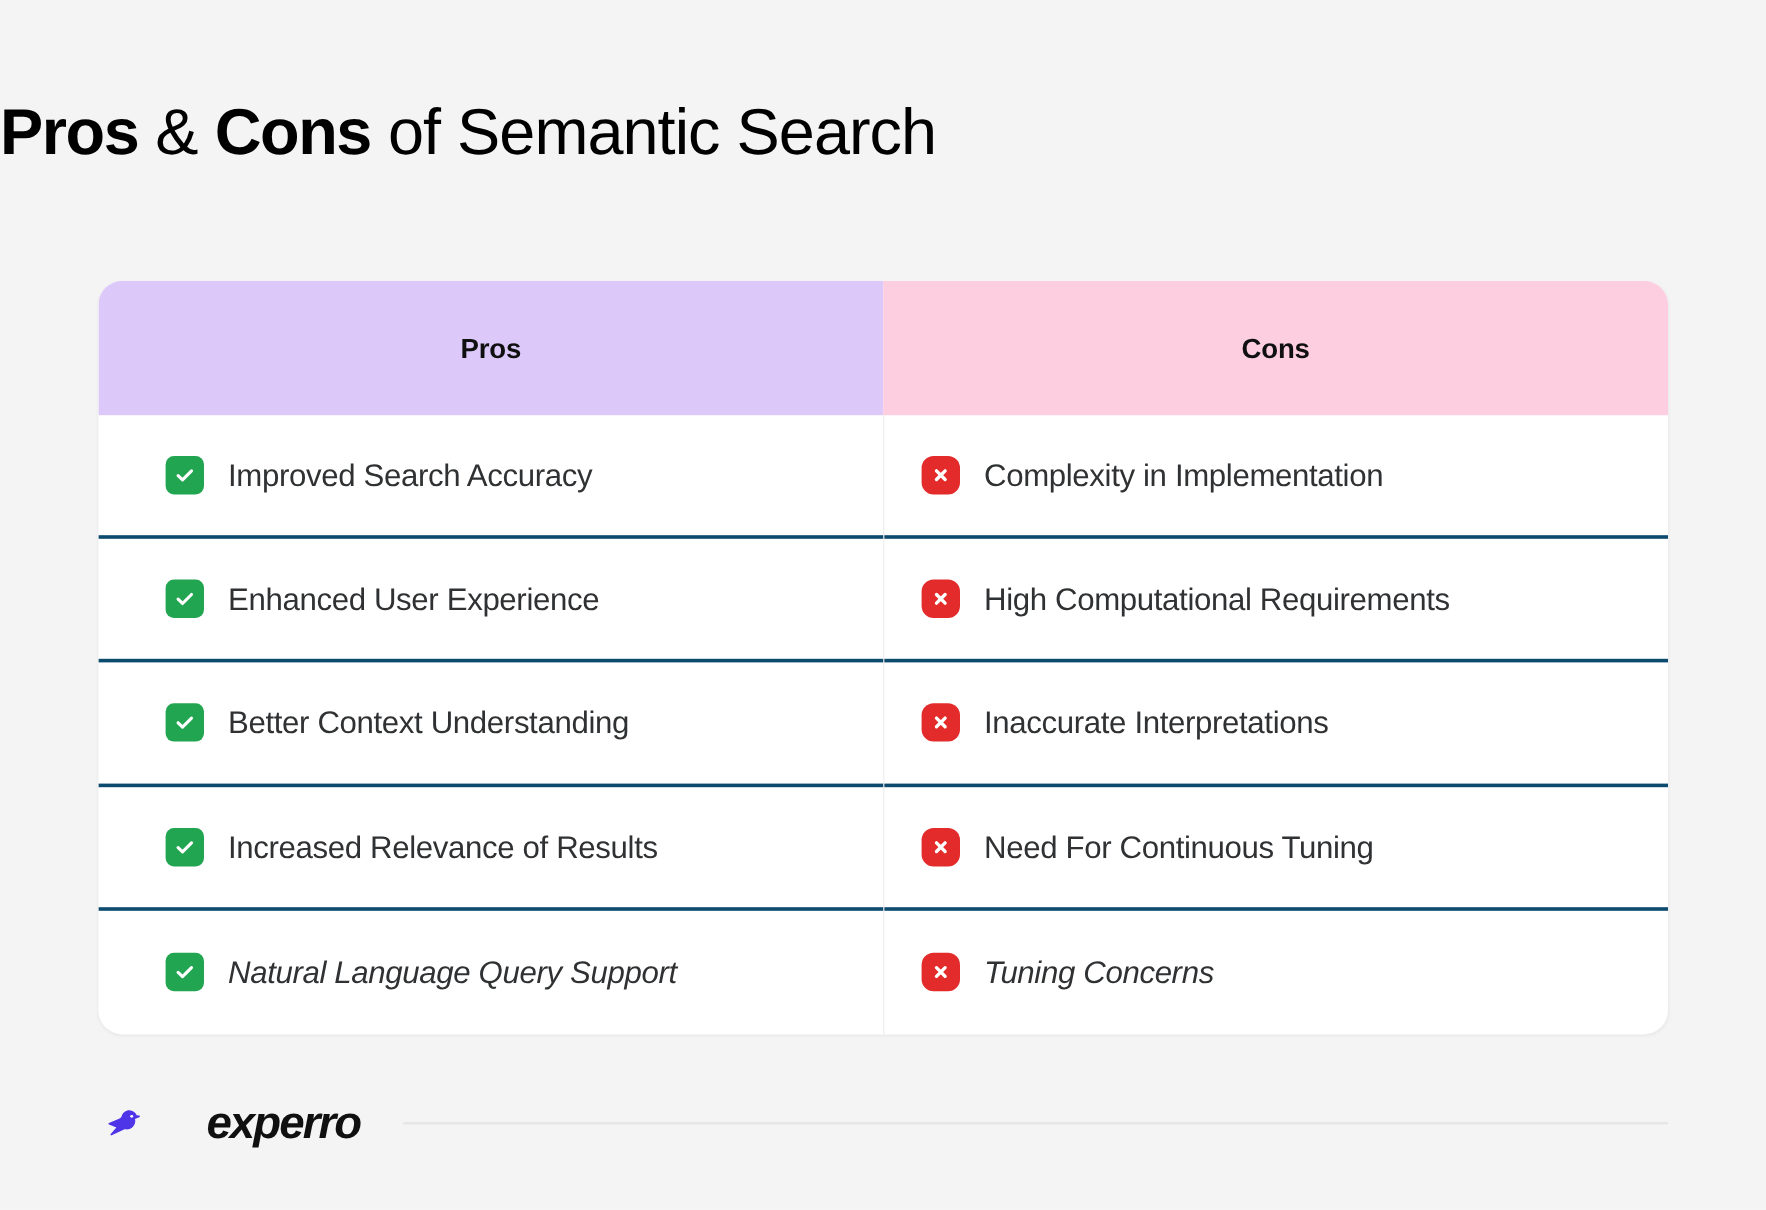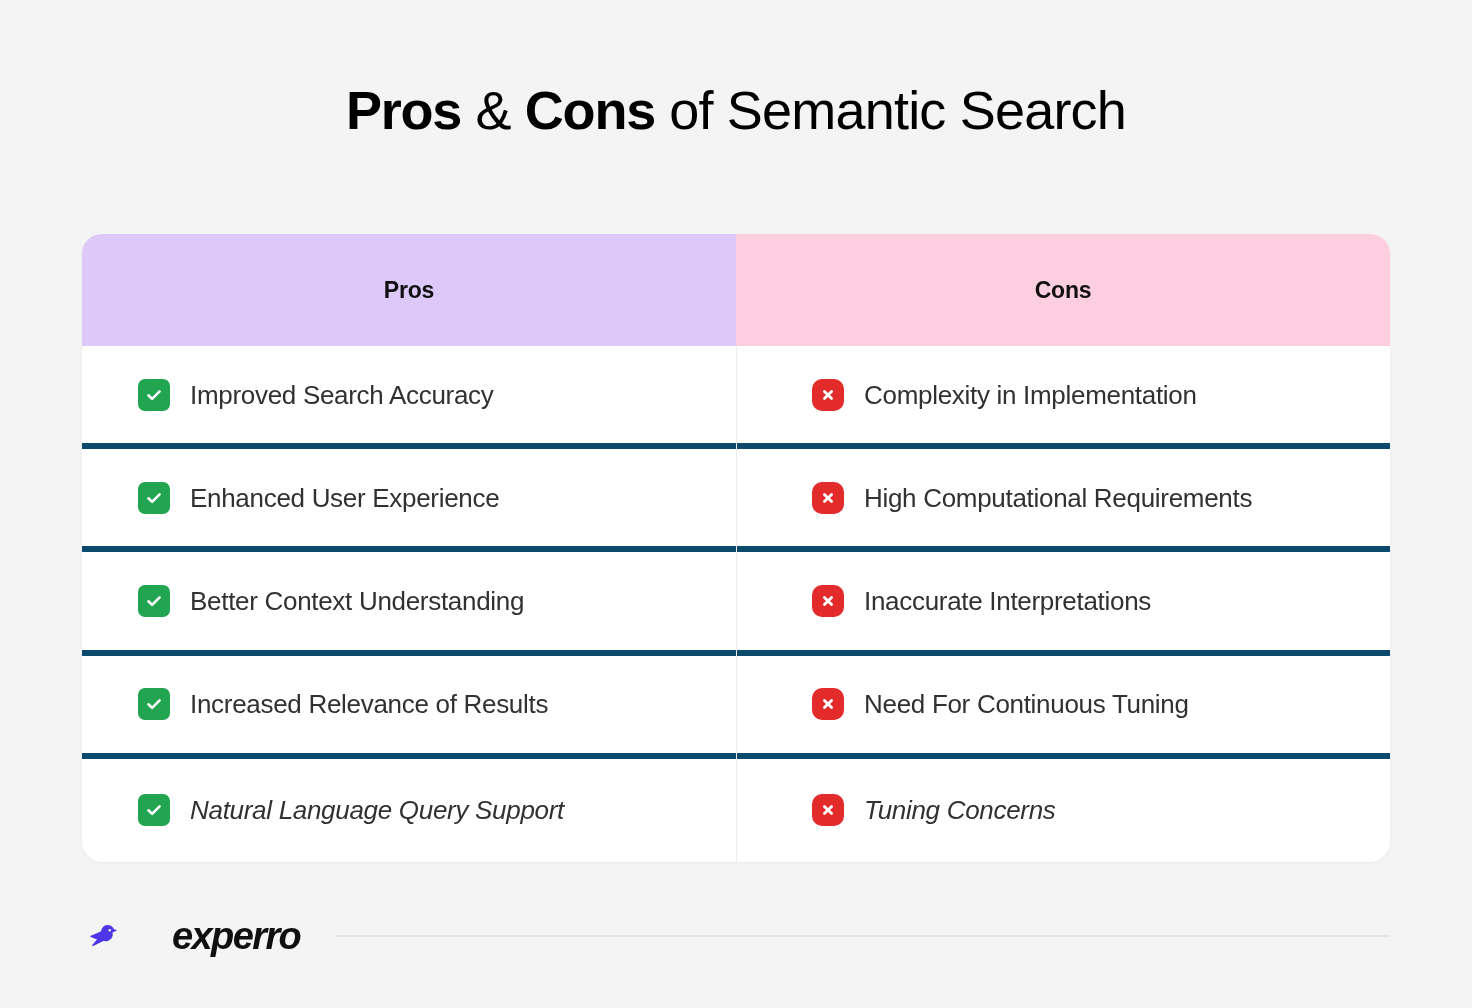--- a/index.html
+++ b/index.html
@@ -20,21 +20,20 @@
     background: #f5f4f4;
     overflow: hidden;
   }
 
   
   .title-wrap {
     position: absolute;
     top: 78px;
     left: 0;
     width: 1472px;
-    text-align: center;
   }
   .title {
     font-size: 54px;
     line-height: 64px;
     color: #000000;
     font-weight: 500;
     letter-spacing: -0.8px;
     white-space: nowrap;
   }
   .title .strong {
@@ -78,31 +77,31 @@
 
   .tbody {
     position: relative;
     height: 516px;
   }
 
   .row {
     display: flex;
     height: 103.2px;
     width: 100%;
-    border-bottom: 6px solid #0c4a6e;
+    border-bottom: 3px solid #0c4a6e;
   }
   .row:last-child { border-bottom: none; font-style: italic; }
 
   .cell {
     flex: 0 0 50%;
     display: flex;
     align-items: center;
     padding-left: 56px;
   }
-  .cell.right { padding-left: 32px; margin-left: 44px; }
+  .cell.right { padding-left: 32px; }
 
   
   .col-divider {
     position: absolute;
     left: 50%;
     top: 0;
     width: 1px;
     height: 516px;
     background: #ededed;
   }

